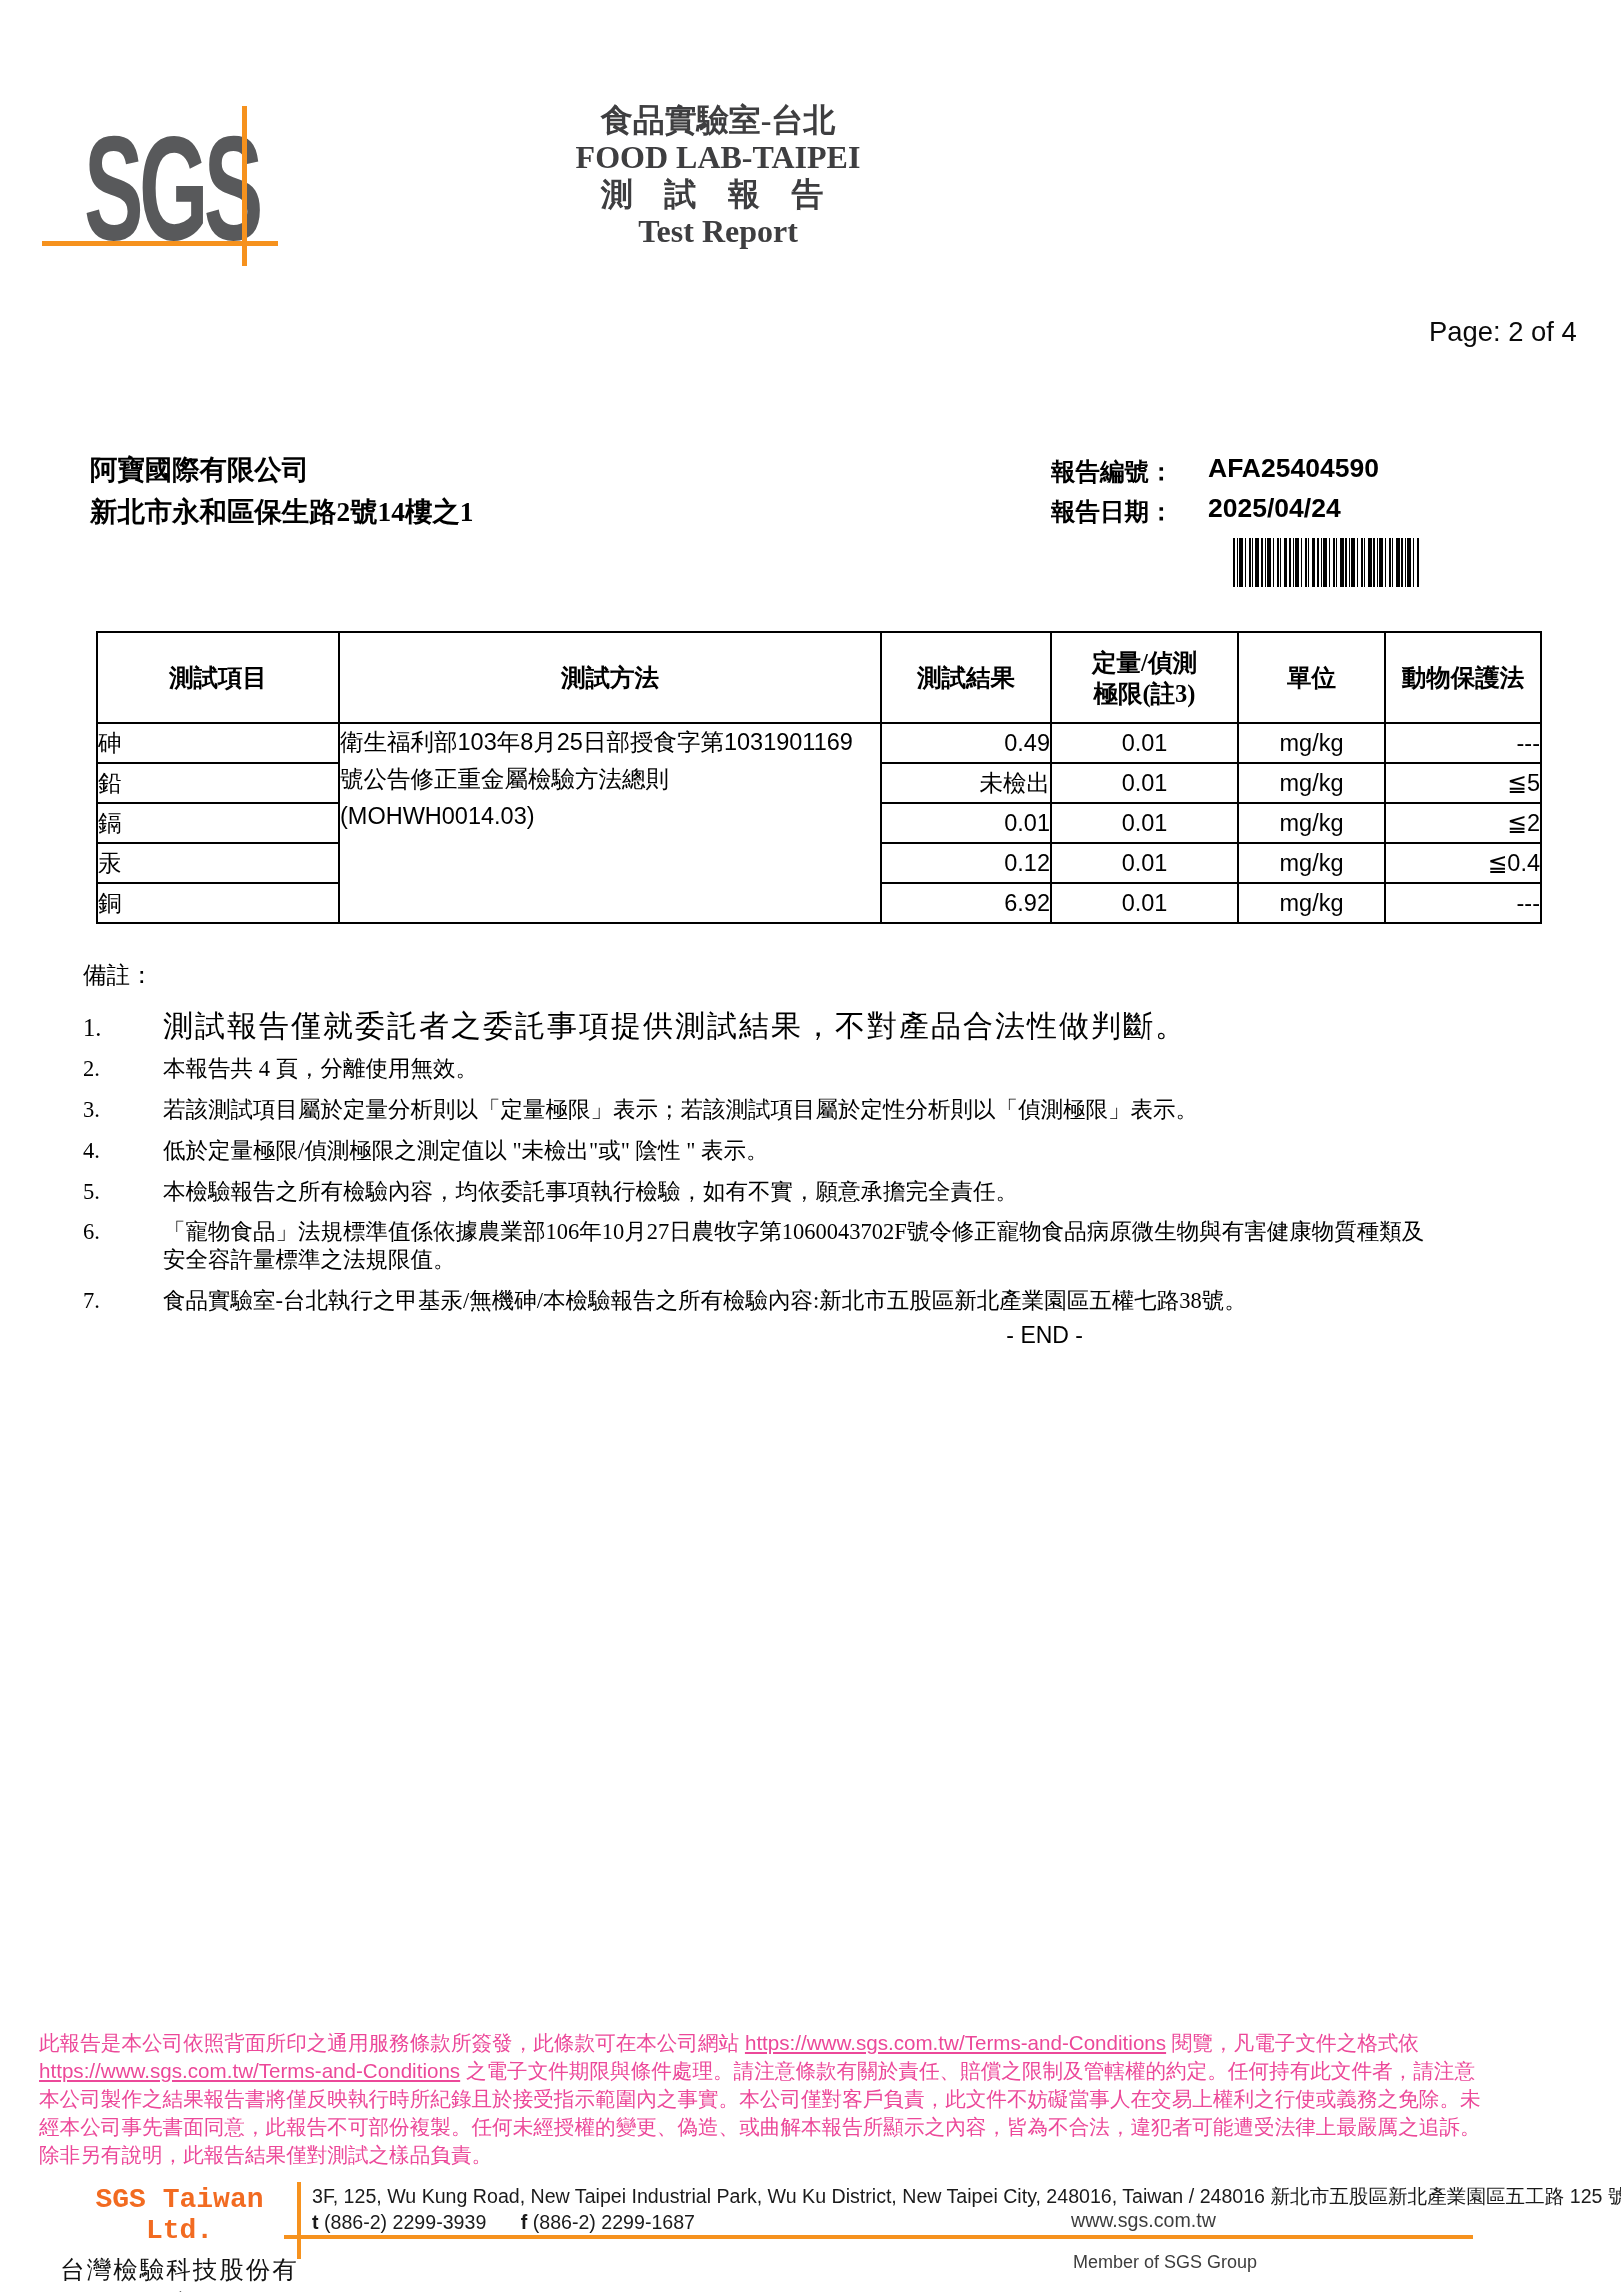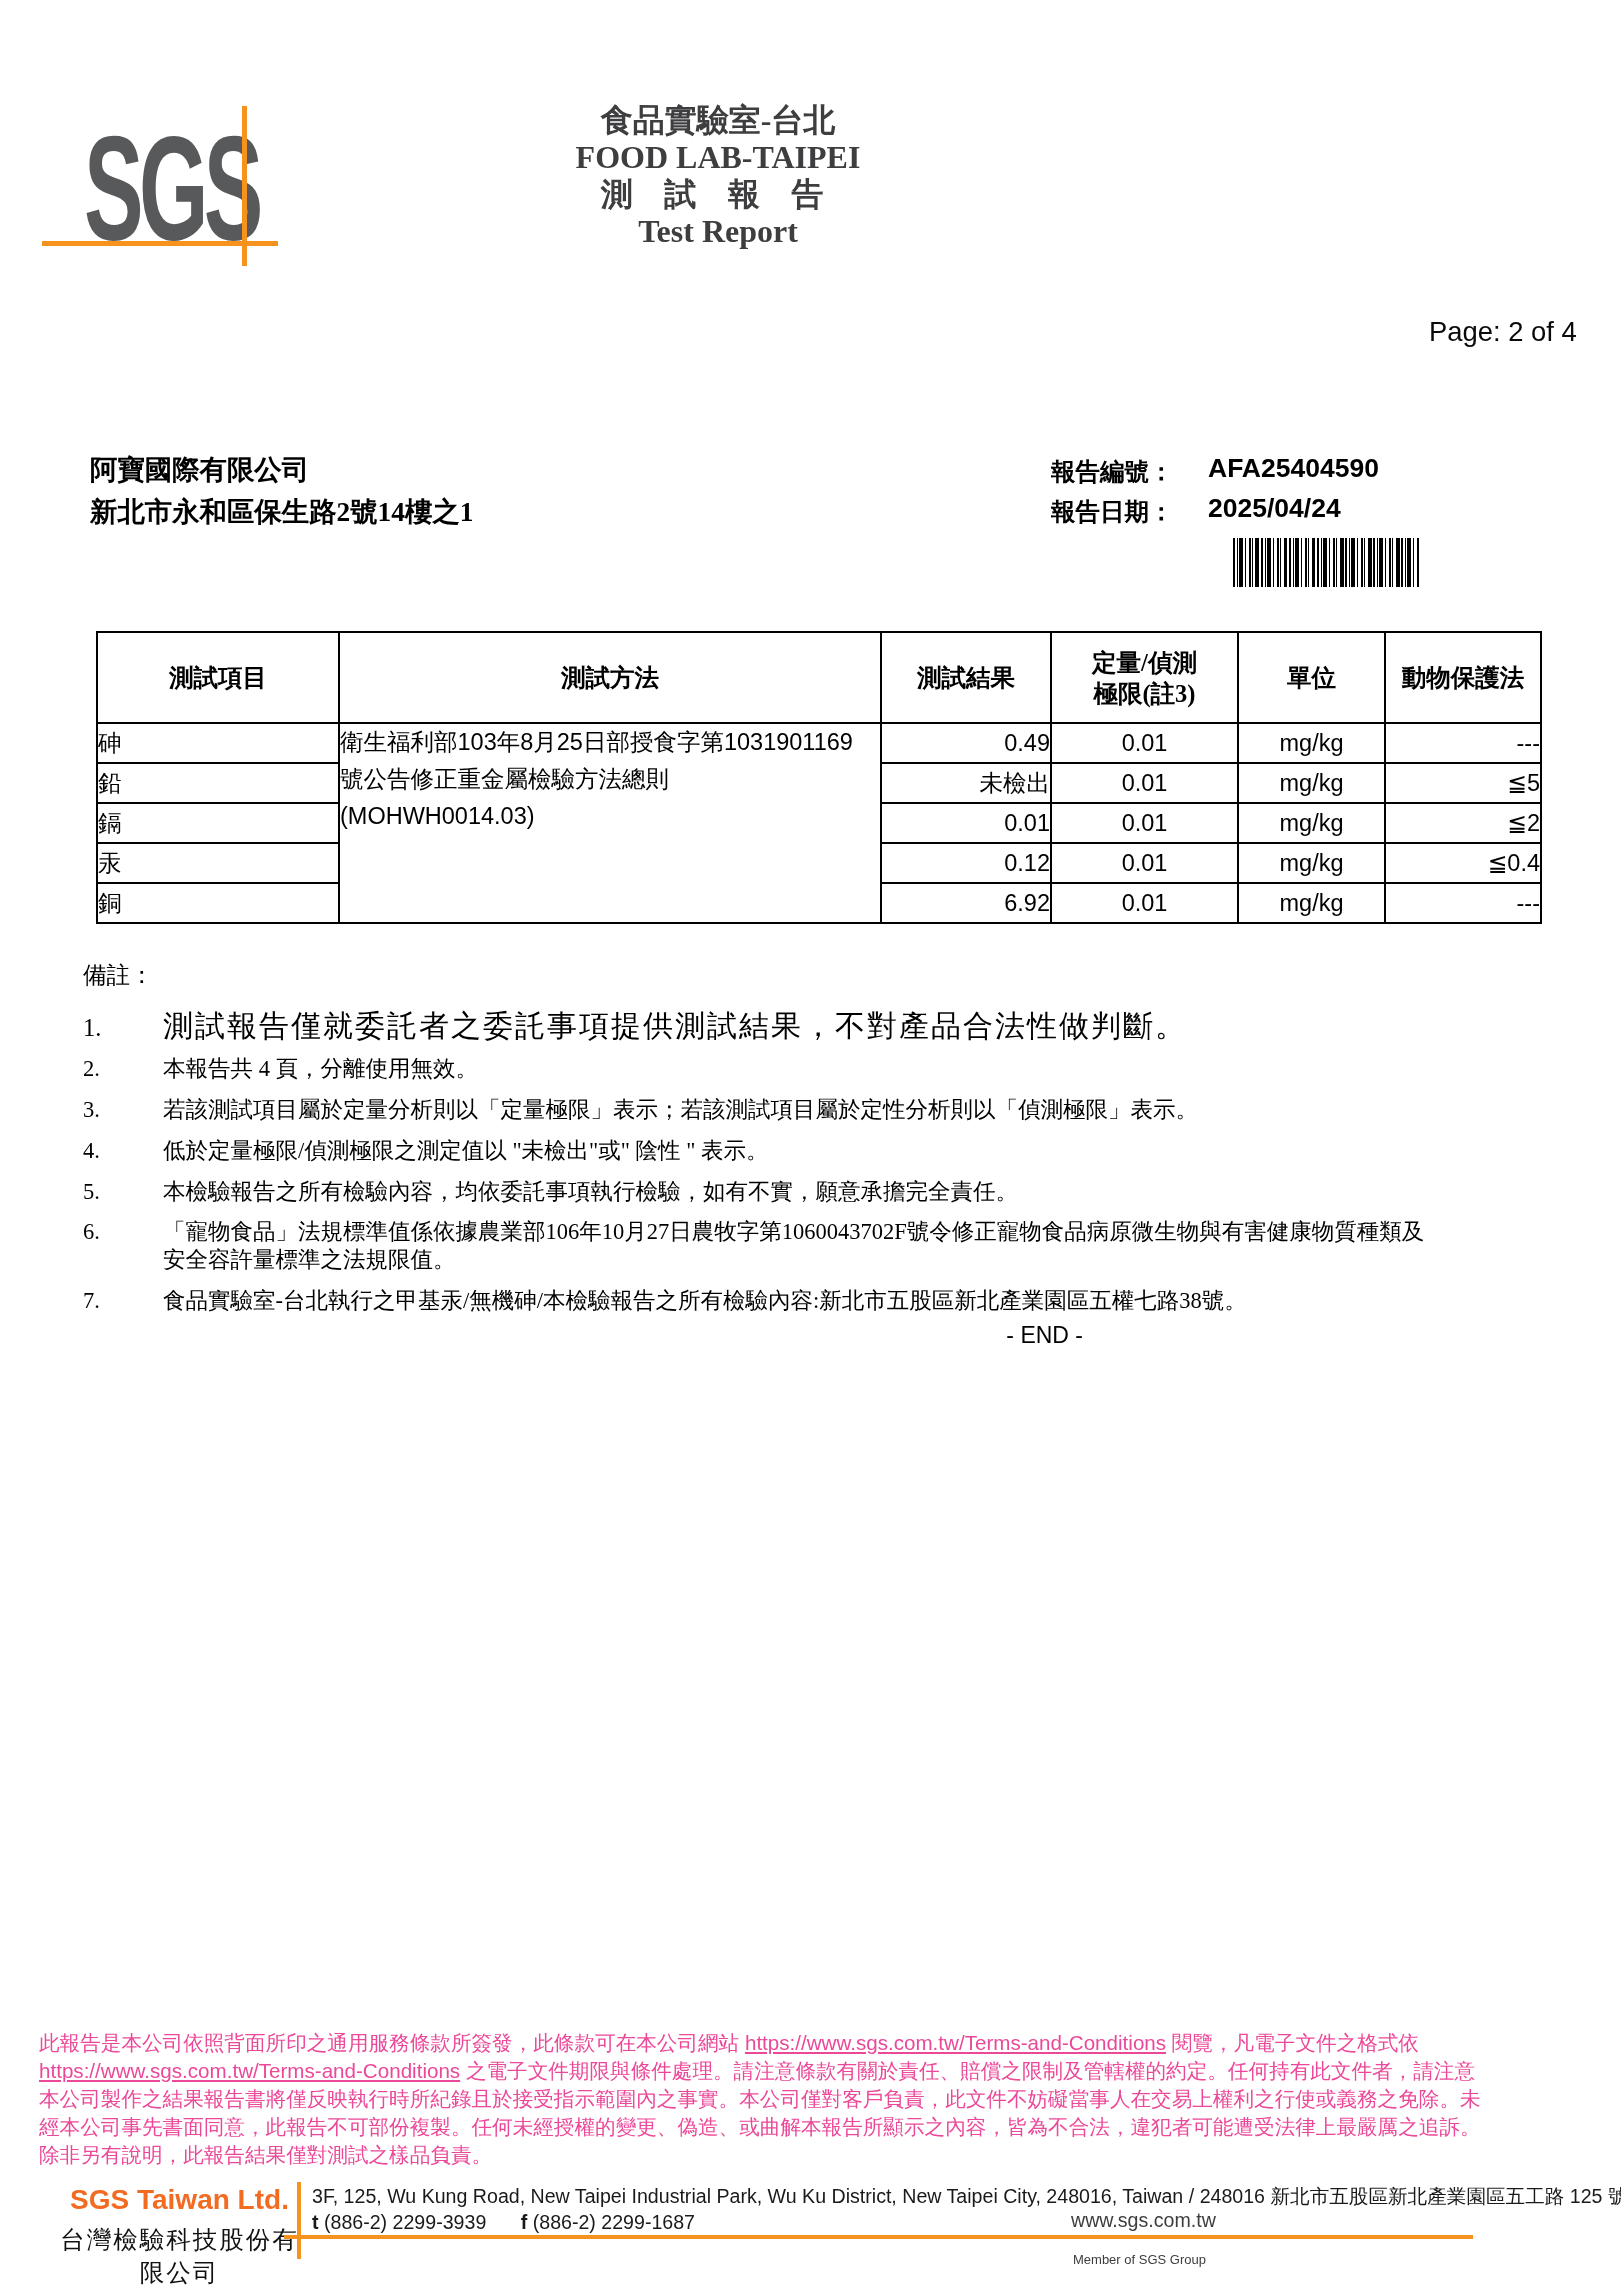--- a/index.html
+++ b/index.html
@@ -79,36 +79,36 @@
     position:absolute; left:0; top:1322px; width:1083px; text-align:right;
     font-family:"Liberation Sans", sans-serif; font-size:23px;
   }
   
   .legal {
     position:absolute; left:39px; top:2029px; width:1560px;
     font-family:"Liberation Sans", sans-serif; font-size:20.6px; line-height:28px; color:#ec4899;
   }
   .legal .url { text-decoration:underline; }
   .f-company { position:absolute; left:54px; top:2184px; width:251px; text-align:center; }
-  .f-company .en { font-family:Liberation Sans, sans-serif; font-weight:bold; font-size:28px; color:#F26B21; }
+  .f-company .en { font-family:Liberation Mono, monospace; font-weight:bold; font-size:28px; color:#F26B21; }
   .f-company .zh { font-size:24.5px; letter-spacing:2px; margin-top:6.9px; color:#111; }
   .f-vline { position:absolute; left:297px; top:2182px; width:3.9px; height:77px; background:#F6921E; }
   .f-address {
     position:absolute; left:312px; top:2183px; width:1186px;
     font-family:"Liberation Sans", sans-serif; font-size:19.6px; color:#1a1a1a; white-space:nowrap;
   }
   .f-phones {
     position:absolute; left:312px; top:2211px;
     font-family:"Liberation Sans", sans-serif; font-size:19.6px; color:#1a1a1a;
   }
   .f-phones b { font-weight:bold; }
   .f-phones .fax { margin-left:29px; }
   .f-website { position:absolute; left:1071px; top:2209px; font-family:"Liberation Sans", sans-serif; font-size:19.6px; color:#3D3D3D; }
   .f-hline { position:absolute; left:284px; top:2235px; width:1189px; height:3.9px; background:#F6921E; }
-  .f-member { position:absolute; left:1073px; top:2252px; font-family:"Liberation Sans", sans-serif; font-size:13px; color:#3D3D3D; }
+  .f-member { position:absolute; left:1073px; top:2252px; font-family:"Liberation Sans", sans-serif; font-size:18px; color:#3D3D3D; }
 </style>
 </head>
 <body>
 
 <div class="page">
 
   <div class="sgs-text">SGS</div>
   <div class="logo-hline"></div>
   <div class="logo-vline"></div>
 

